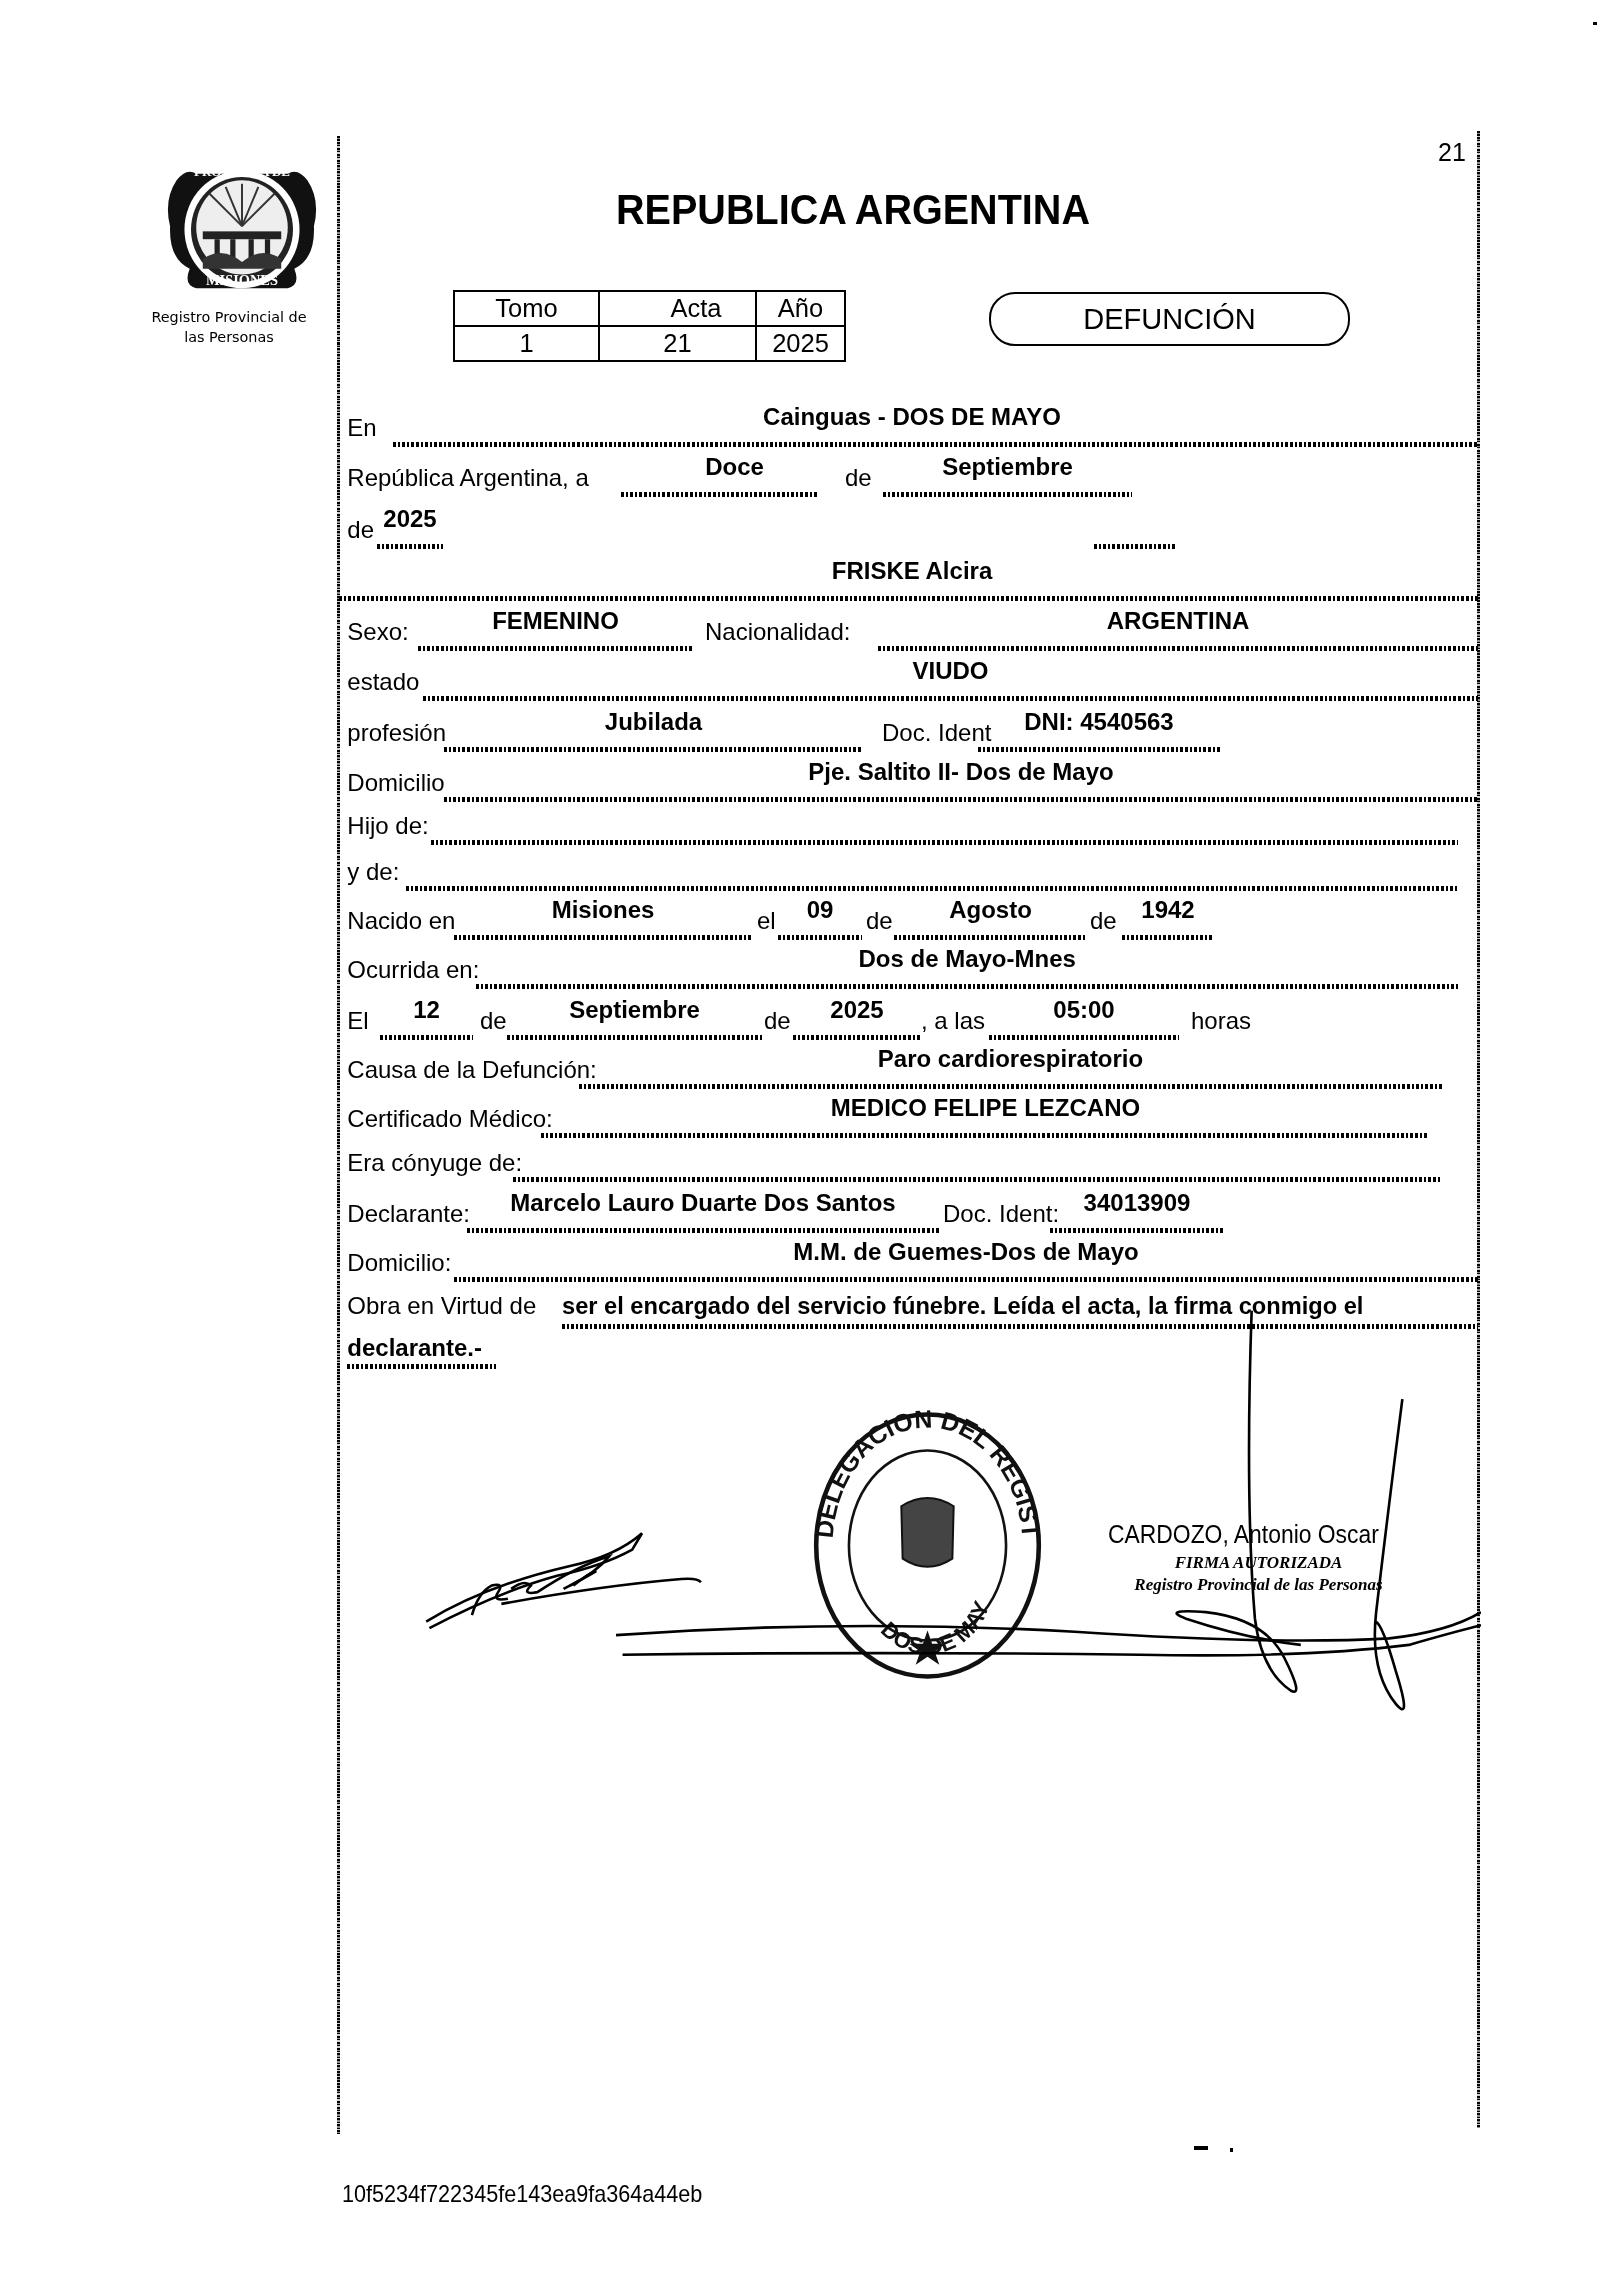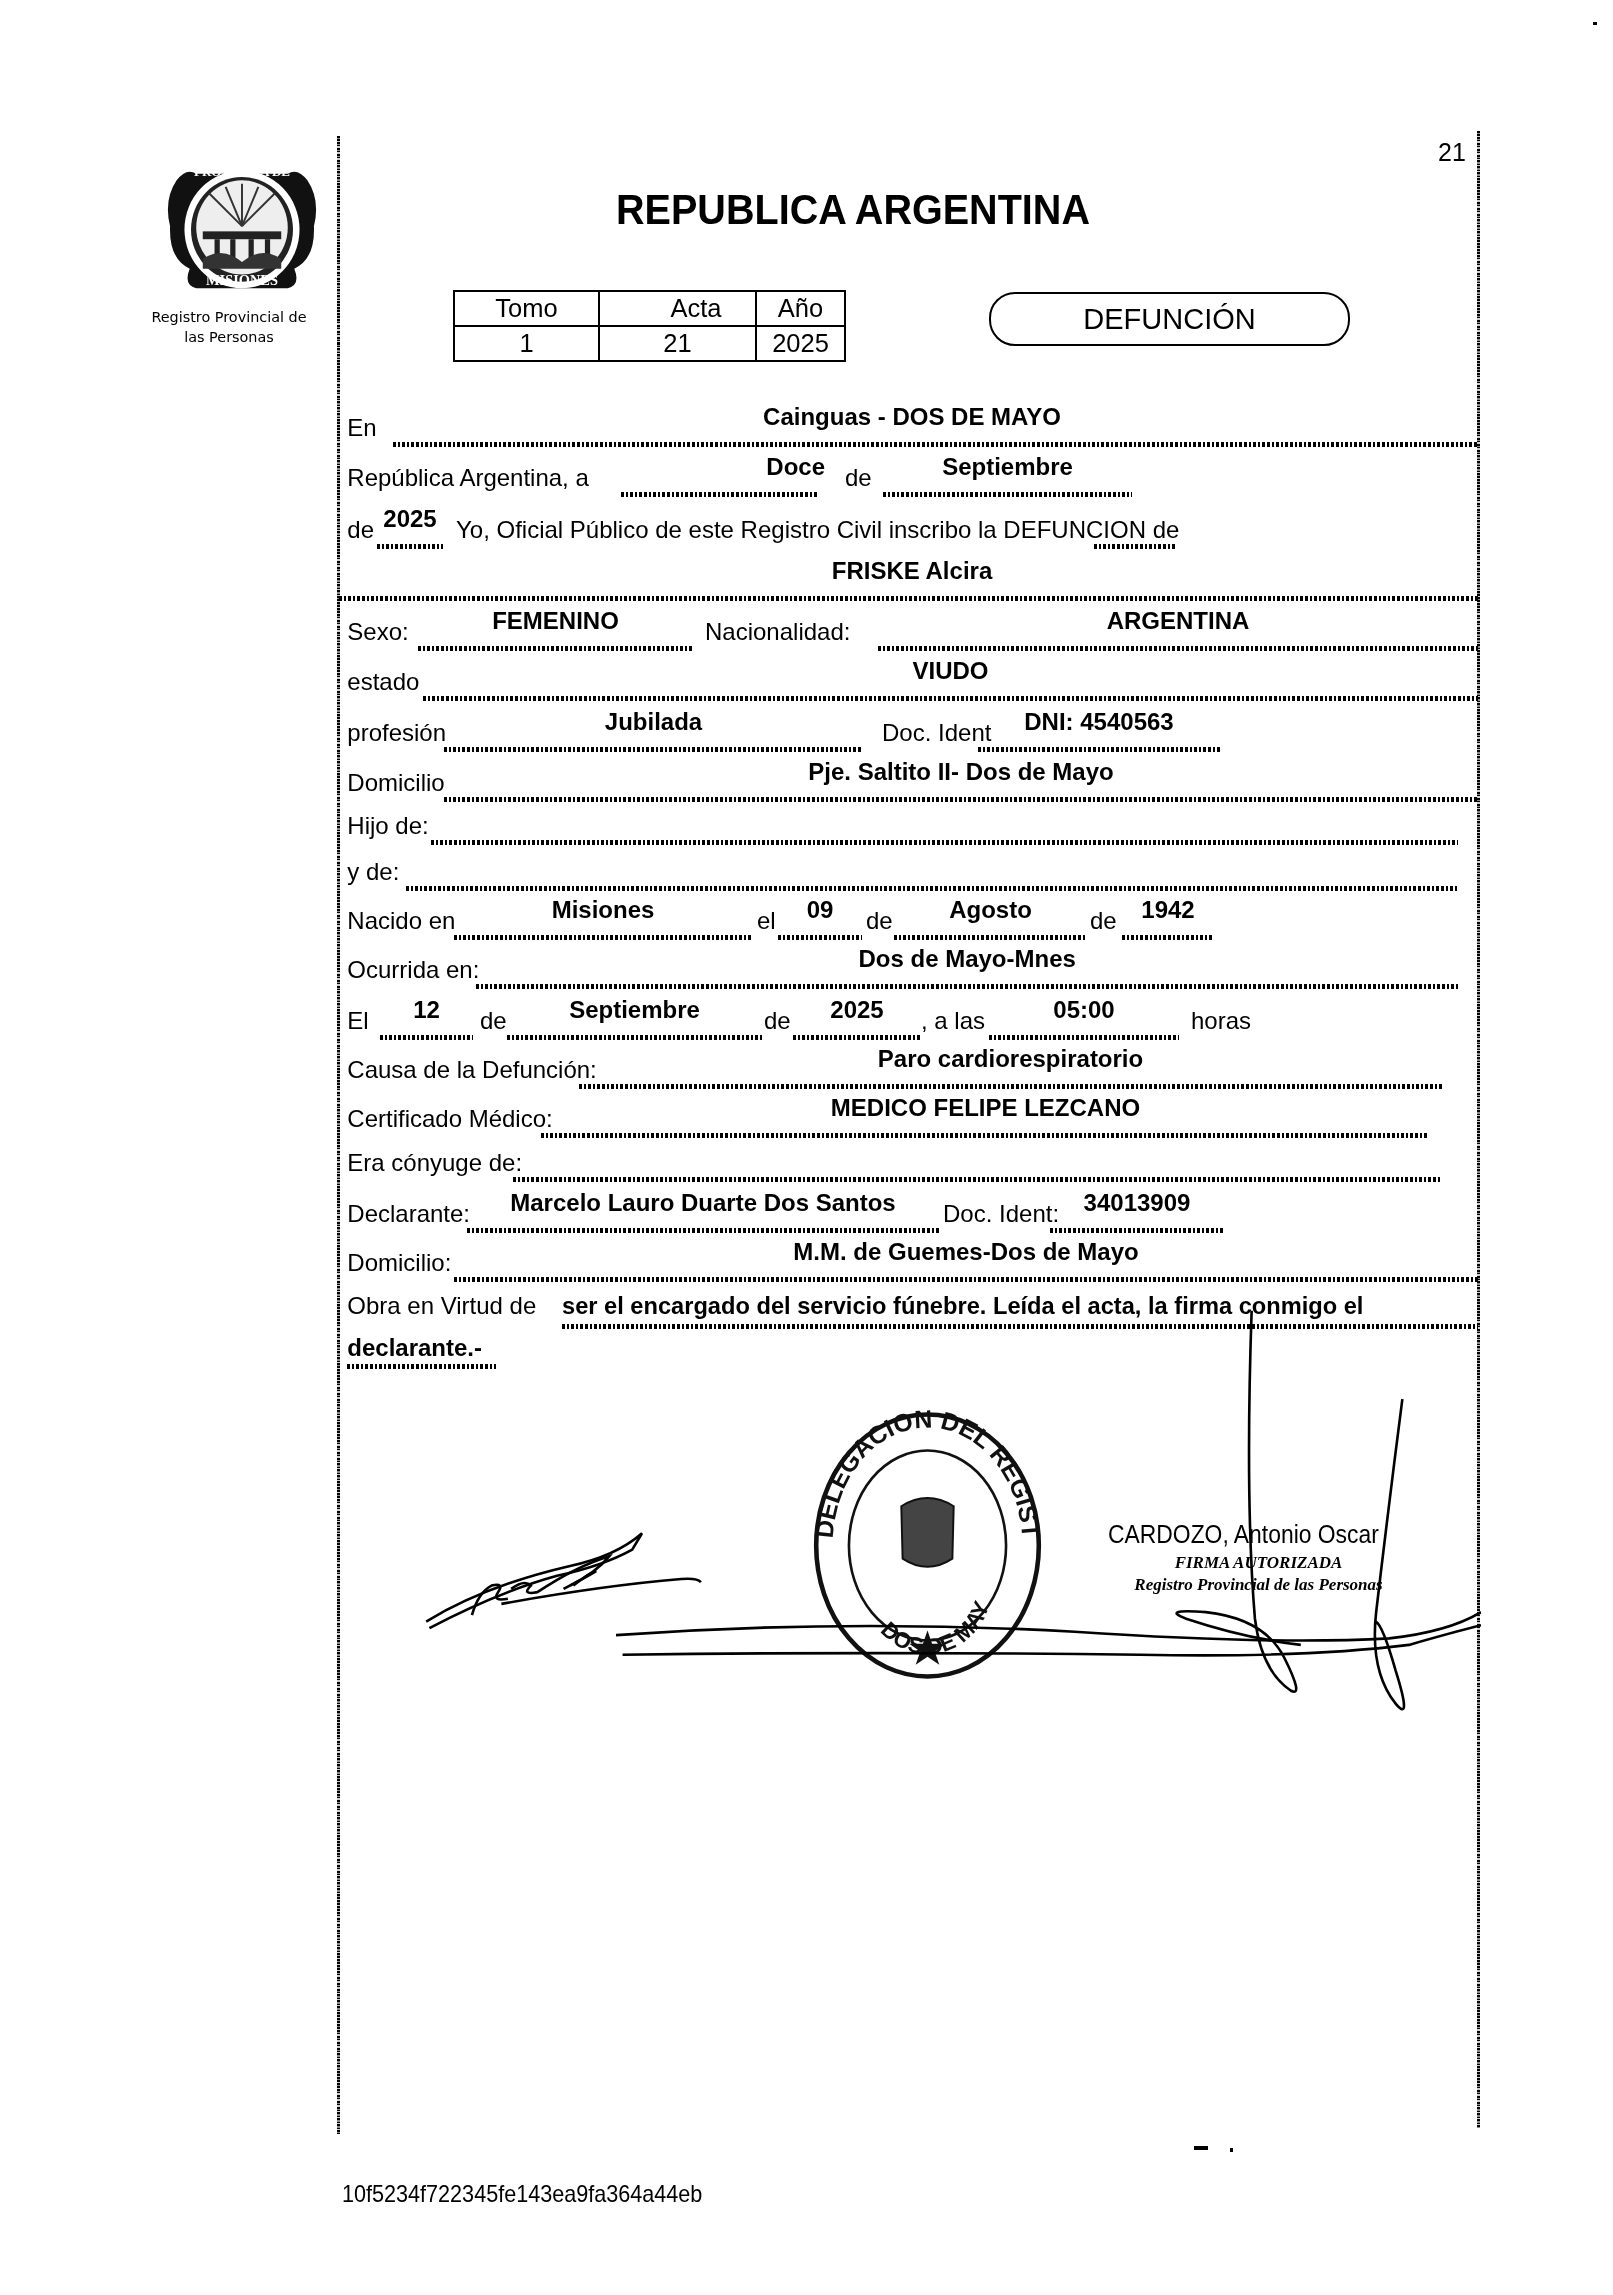--- a/index.html
+++ b/index.html
@@ -80,32 +80,31 @@
 </div>
 
 <div class="row" style="top:395px;">
   <span class="lbl" style="left:1.3px;">En</span>
   <span class="val" style="left:0; right:0;">Cainguas - DOS DE MAYO</span>
   <div class="dots" style="left:47px; right:0;"></div>
 </div>
 
 <div class="row" style="top:445px;">
   <span class="lbl" style="left:1.3px;">República Argentina, a</span>
-  <span class="val" style="left:282px; width:197px;text-align:right;">Doce</span>
+  <span class="val" style="left:290px; width:197px;">Doce</span>
   <div class="dots" style="left:275px; width:197px;"></div>
   <span class="lbl" style="left:499px;">de</span>
   <span class="val" style="left:537px; width:249px;">Septiembre</span>
   <div class="dots" style="left:537px; width:249px;"></div>
 </div>
 
 <div class="row" style="top:497px;">
   <span class="lbl" style="left:1.3px;">de</span>
   <span class="val" style="left:31px; width:66px;">2025</span>
   <div class="dots" style="left:31px; width:66px;"></div>
-  <span class="lbl" style="left:110px;">Yo, Oficial Público de este Registro Civil inscribo la DEFUNCION de</span>
   <div class="dots" style="left:748px; width:82px;"></div>
 </div>
 
 <div class="row" style="top:549px;">
   <span class="val" style="left:0; right:0;">FRISKE Alcira</span>
   <div class="dots" style="left:-6.6px; right:0;"></div>
 </div>
 
 <div class="row" style="top:599px;">
   <span class="lbl" style="left:1.3px;">Sexo:</span>

